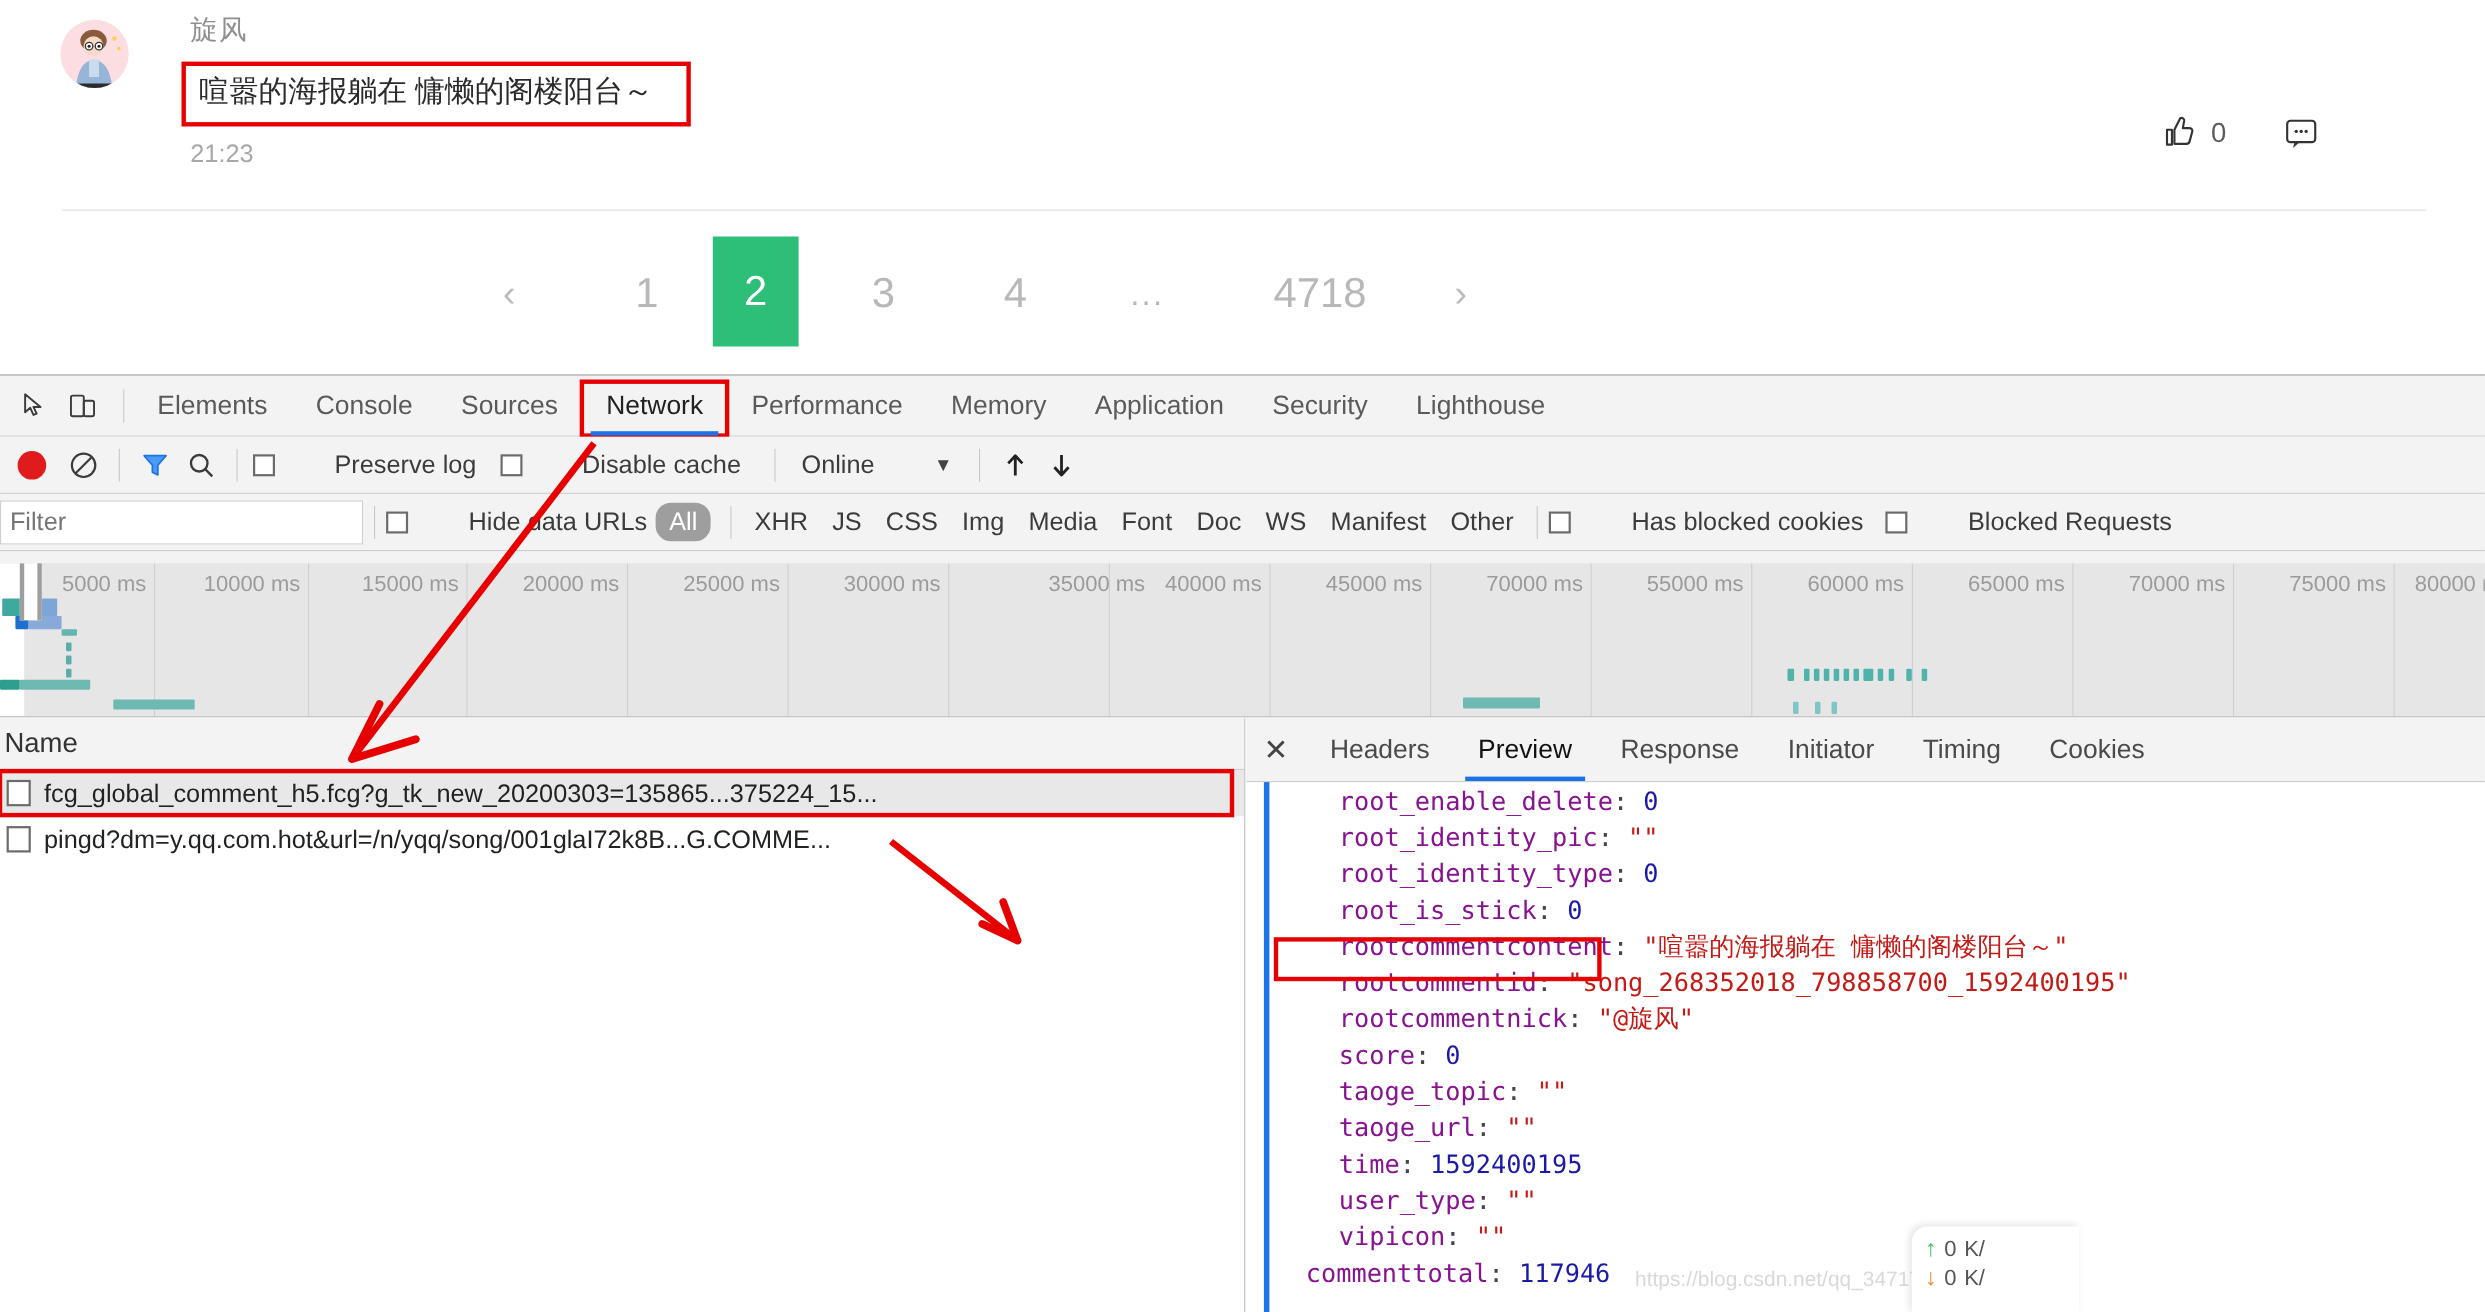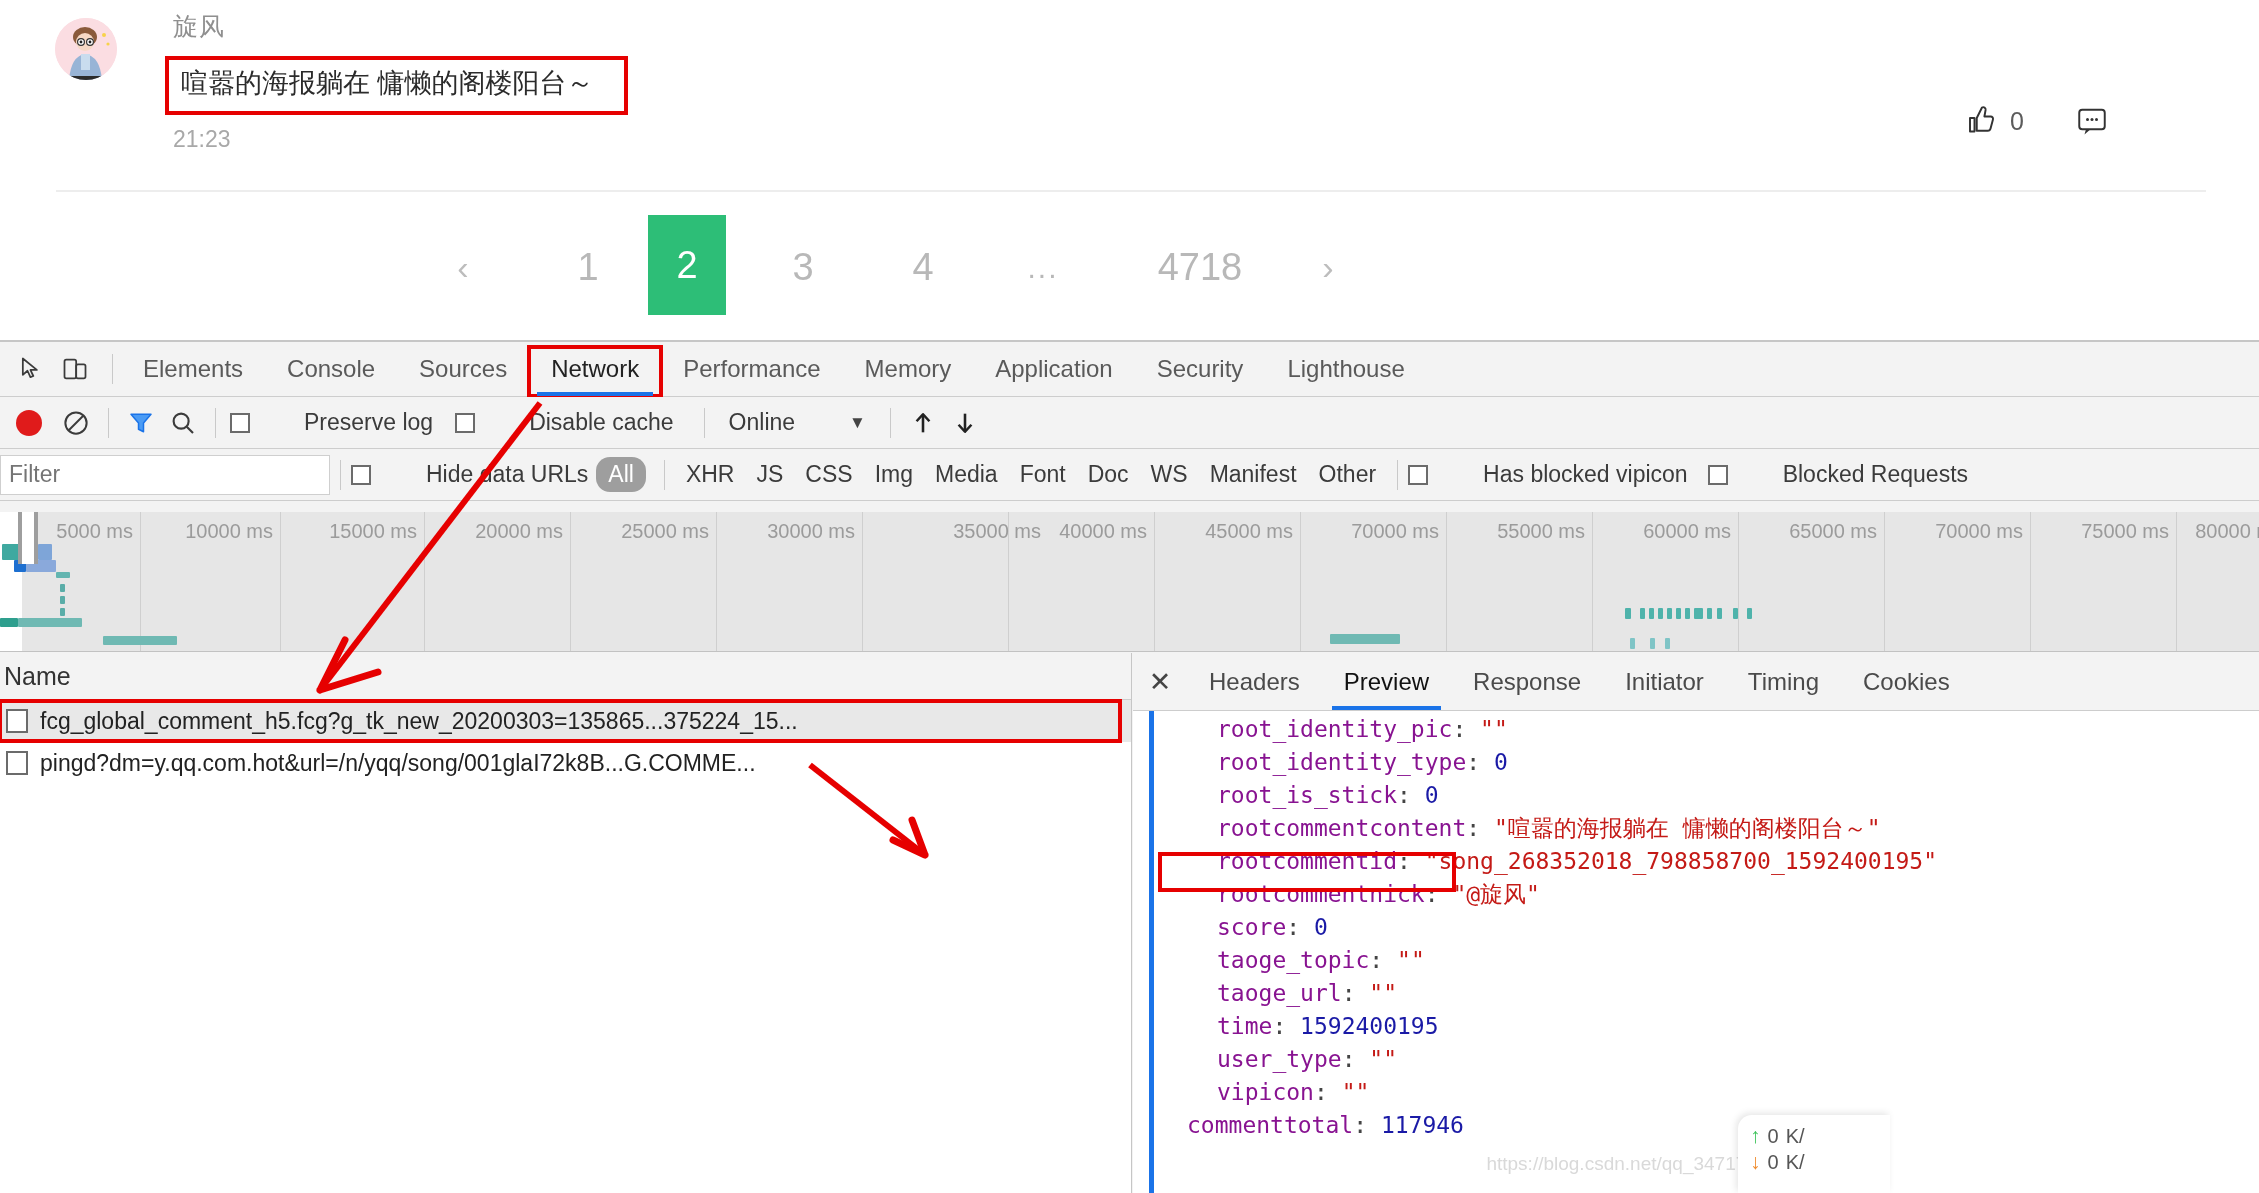--- a/index.html
+++ b/index.html
@@ -330,21 +330,21 @@
       <span class="type-item">Img</span>
       <span class="type-item">Media</span>
       <span class="type-item">Font</span>
       <span class="type-item">Doc</span>
       <span class="type-item">WS</span>
       <span class="type-item">Manifest</span>
       <span class="type-item">Other</span>
       <div class="fsep"></div>
       <div class="t2-group">
         <span class="cb"></span>
-        <span class="fb-label">Has blocked vipicon</span>
+        <span class="fb-label">Has blocked cookies</span>
       </div>
       <div style="width:20px"></div>
       <div class="t2-group">
         <span class="cb"></span>
         <span class="fb-label">Blocked Requests</span>
       </div>
     </div>
 
     <div class="overview">
       <div class="ov-win" style="left:0;width:22px"></div>
@@ -435,20 +435,21 @@
         <div class="det-tab selected">Preview</div>
         <div class="det-tab">Response</div>
         <div class="det-tab">Initiator</div>
         <div class="det-tab">Timing</div>
         <div class="det-tab">Cookies</div>
       </div>
 
       <div class="json-view">
         <div class="blue-left"></div>
         <div id="json-lines">
+            <div class="jline"><span class="jkey">root_enable_delete</span><span class="jpunct">: </span><span class="jnum">0</span></div>
             <div class="jline"><span class="jkey">root_identity_pic</span><span class="jpunct">: </span><span class="jstr">""</span></div>
             <div class="jline"><span class="jkey">root_identity_type</span><span class="jpunct">: </span><span class="jnum">0</span></div>
             <div class="jline"><span class="jkey">root_is_stick</span><span class="jpunct">: </span><span class="jnum">0</span></div>
             <div class="jline"><span class="jkey">rootcommentcontent</span><span class="jpunct">: </span><span class="jstr">"喧嚣的海报躺在  慵懒的阁楼阳台～"</span></div>
             <div class="jline"><span class="jkey">rootcommentid</span><span class="jpunct">: </span><span class="jstr">"song_268352018_798858700_1592400195"</span></div>
             <div class="jline"><span class="jkey">rootcommentnick</span><span class="jpunct">: </span><span class="jstr">"@旋风"</span></div>
             <div class="jline"><span class="jkey">score</span><span class="jpunct">: </span><span class="jnum">0</span></div>
             <div class="jline"><span class="jkey">taoge_topic</span><span class="jpunct">: </span><span class="jstr">""</span></div>
             <div class="jline"><span class="jkey">taoge_url</span><span class="jpunct">: </span><span class="jstr">""</span></div>
             <div class="jline"><span class="jkey">time</span><span class="jpunct">: </span><span class="jnum">1592400195</span></div>

